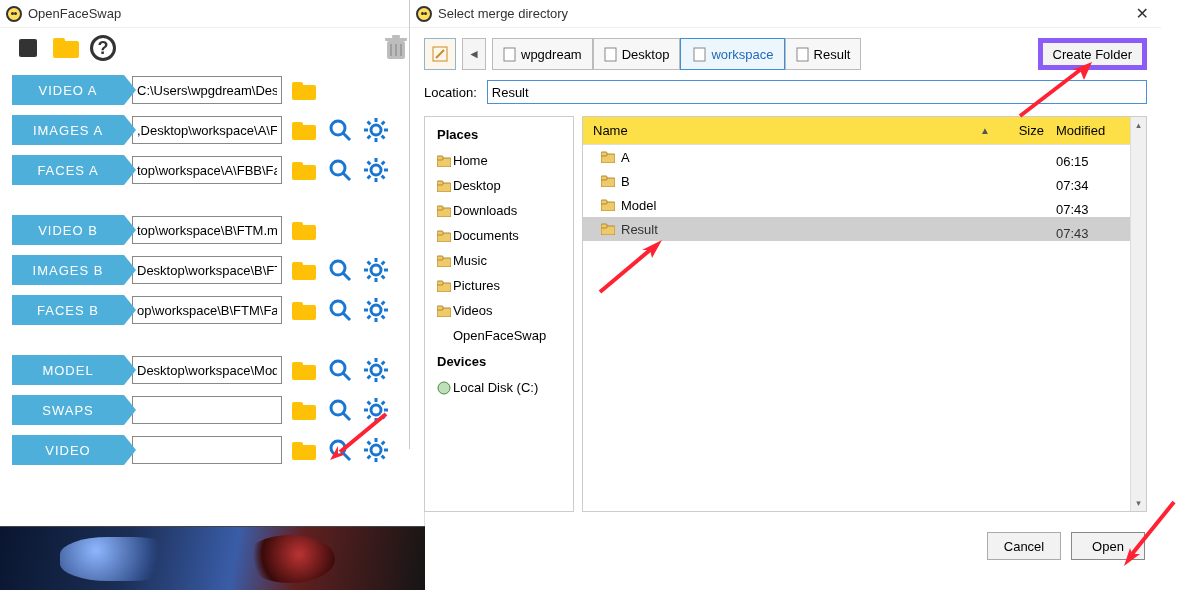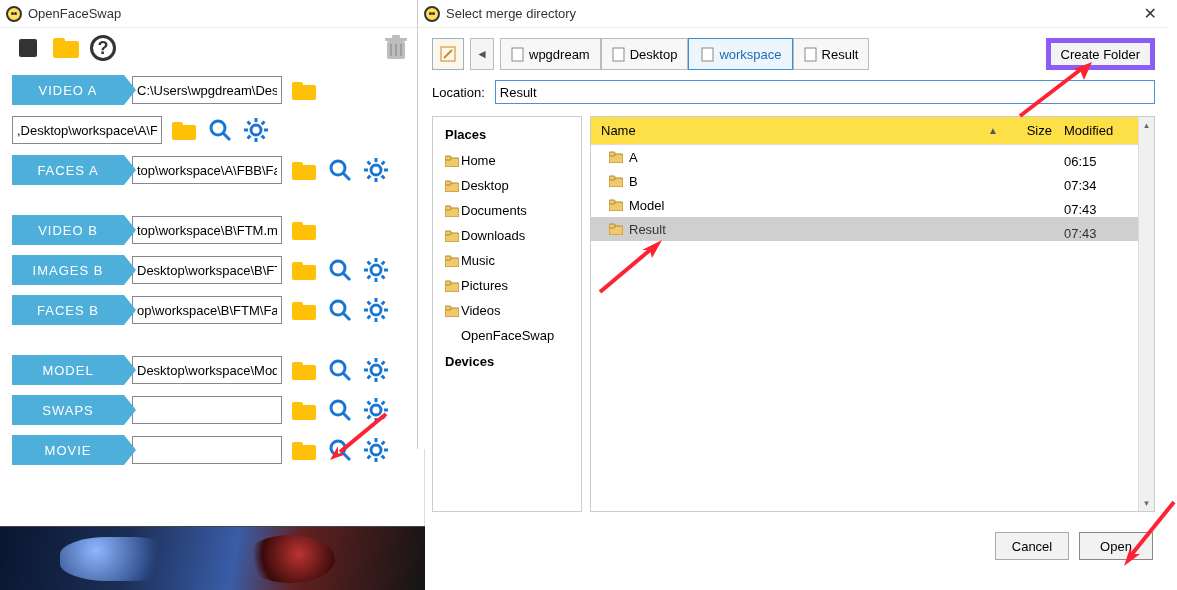--- a/index.html
+++ b/index.html
@@ -28,21 +28,21 @@
   .footer-img { position:absolute; left:0; bottom:0; width:425px; height:64px; background:linear-gradient(100deg,#0a1630 0%,#1b2e55 30%,#3a5da8 55%,#602020 70%,#151515 100%); border-top:1px solid #444;}
   .footer-img::before{content:"";position:absolute;left:60px;top:10px;width:120px;height:44px;background:radial-gradient(circle at 30% 30%,#8fb6ff 0%,#2d4a85 60%,transparent 70%);border-radius:40%;}
   .footer-img::after{content:"";position:absolute;right:90px;top:8px;width:90px;height:48px;background:radial-gradient(circle at 60% 40%,#b33 0%,#3a0a0a 60%,transparent 75%);border-radius:50%;}
 
   
   .i-folder{width:26px;height:22px;}
   .i-mag{width:24px;height:24px;}
   .i-gear{width:26px;height:26px;}
 
   
-  .dialog { position:absolute; right:8px; top:0; width:752px; height:449px; background:#fff; border-left:1px solid #ccc; }
+  .dialog { position:absolute; right:16px; top:0; width:752px; height:449px; background:#fff; border-left:1px solid #ccc; }
   .dialog .titlebar { justify-content:flex-start; }
   .dialog .close { margin-left:auto; font-size:16px; color:#333; padding:2px 6px; cursor:pointer;}
   .dlg-body { padding:10px 14px; }
   .crumbbar { display:flex; align-items:center; gap:6px; }
   .edit-toggle{ width:32px;height:32px;border:1px solid #8eb5d6;background:#fdf6e9;display:flex;align-items:center;justify-content:center;}
   .nav-back{ width:24px;height:32px;border:1px solid #bbb;background:#f5f5f5;display:flex;align-items:center;justify-content:center;font-size:12px;color:#555;}
   .crumb{ height:32px; padding:0 10px; border:1px solid #bbb; background:#f7f7f7; display:flex; align-items:center; gap:5px;}
   .crumb.active{ border-color:#3d8fdc; color:#1e6bb8; background:#eef6fd;padding-left:12px;}
   .create{ margin-left:auto; height:32px; border:5px solid #8b5cf6; background:#f3f3f3; padding:0 10px;}
   .locrow{ display:flex; align-items:center; gap:10px; margin-top:10px;}
@@ -123,20 +123,21 @@
         <div class="tag">VIDEO A</div>
         <input type="text" class="path" value="C:\Users\wpgdream\Desktop" style="">
         <div class="ibtn">
           <svg class="i-folder">
             <rect x="1" y="6" width="24" height="15" rx="2" fill="#ffc107"></rect>
             <rect x="1" y="3" width="11" height="6" rx="2" fill="#ffc107"></rect>
           </svg>
         </div>
       </div>
       <div class="row">
+        <div class="tag">IMAGES A</div>
         <input type="text" class="path" value=",Desktop\workspace\A\FBB" style="">
         <div class="ibtn">
           <svg class="i-folder">
             <rect x="1" y="6" width="24" height="15" rx="2" fill="#ffc107"></rect>
             <rect x="1" y="3" width="11" height="6" rx="2" fill="#ffc107"></rect>
           </svg>
         </div>
         <div class="ibtn">
           <svg class="i-mag">
             <circle cx="10" cy="10" r="7" fill="none" stroke="#1976d2" stroke-width="3"></circle>
@@ -308,21 +309,21 @@
             <line x1="13" y1="21" x2="13" y2="25" stroke="#1976d2" stroke-width="3"></line>
             <line x1="7.34314575050762" y1="18.65685424949238" x2="4.5147186257614305" y2="21.48528137423857" stroke="#1976d2" stroke-width="3"></line>
             <line x1="5" y1="13.000000000000002" x2="1" y2="13.000000000000002" stroke="#1976d2" stroke-width="3"></line>
             <line x1="7.3431457505076185" y1="7.34314575050762" x2="4.514718625761429" y2="4.5147186257614305" stroke="#1976d2" stroke-width="3"></line>
             <line x1="12.999999999999998" y1="5" x2="12.999999999999998" y2="1" stroke="#1976d2" stroke-width="3"></line>
             <line x1="18.65685424949238" y1="7.3431457505076185" x2="21.485281374238568" y2="4.514718625761429" stroke="#1976d2" stroke-width="3"></line>
           </svg>
         </div>
       </div>
       <div class="row">
-        <div class="tag">MOVIE</div>
+        <div class="tag">VIDEO</div>
         <input type="text" class="path" style="">
         <div class="ibtn">
           <svg class="i-folder">
             <rect x="1" y="6" width="24" height="15" rx="2" fill="#ffc107"></rect>
             <rect x="1" y="3" width="11" height="6" rx="2" fill="#ffc107"></rect>
           </svg>
         </div>
         <div class="ibtn">
           <svg class="i-mag">
             <circle cx="10" cy="10" r="7" fill="none" stroke="#1976d2" stroke-width="3"></circle>
@@ -414,28 +415,28 @@
                 <rect x="0" y="3" width="14" height="9" rx="1"></rect>
                 <rect x="0" y="1" width="6" height="4" rx="1"></rect>
               </svg>
               <span>Desktop</span>
             </div>
             <div class="pl">
               <svg class="mini-folder">
                 <rect x="0" y="3" width="14" height="9" rx="1"></rect>
                 <rect x="0" y="1" width="6" height="4" rx="1"></rect>
               </svg>
+              <span>Downloads</span>
+            </div>
+            <div class="pl">
+              <svg class="mini-folder">
+                <rect x="0" y="3" width="14" height="9" rx="1"></rect>
+                <rect x="0" y="1" width="6" height="4" rx="1"></rect>
+              </svg>
               <span>Documents</span>
-            </div>
-            <div class="pl">
-              <svg class="mini-folder">
-                <rect x="0" y="3" width="14" height="9" rx="1"></rect>
-                <rect x="0" y="1" width="6" height="4" rx="1"></rect>
-              </svg>
-              <span>Downloads</span>
             </div>
             <div class="pl">
               <svg class="mini-folder">
                 <rect x="0" y="3" width="14" height="9" rx="1"></rect>
                 <rect x="0" y="1" width="6" height="4" rx="1"></rect>
               </svg>
               <span>Music</span>
             </div>
             <div class="pl">
               <svg class="mini-folder">
@@ -451,20 +452,26 @@
               </svg>
               <span>Videos</span>
             </div>
             <div class="pl">
               <span style="width:14px;display:inline-block;"></span>
               <span>OpenFaceSwap</span>
             </div>
           </div>
         <div class="hdr">Devices</div>
         <div id="devices">
+            <div class="pl">
+              <svg class="mini-disk">
+                <circle cx="7" cy="7" r="6"></circle>
+              </svg>
+              <span>Local Disk (C:)</span>
+            </div>
           </div>
       </div>
 
       <div class="filewrap">
         <div class="filelist">
           <div class="cols">
             <div class="col-name">
               <span>Name</span>
               <span class="sort-arrow">▲</span>
             </div>

